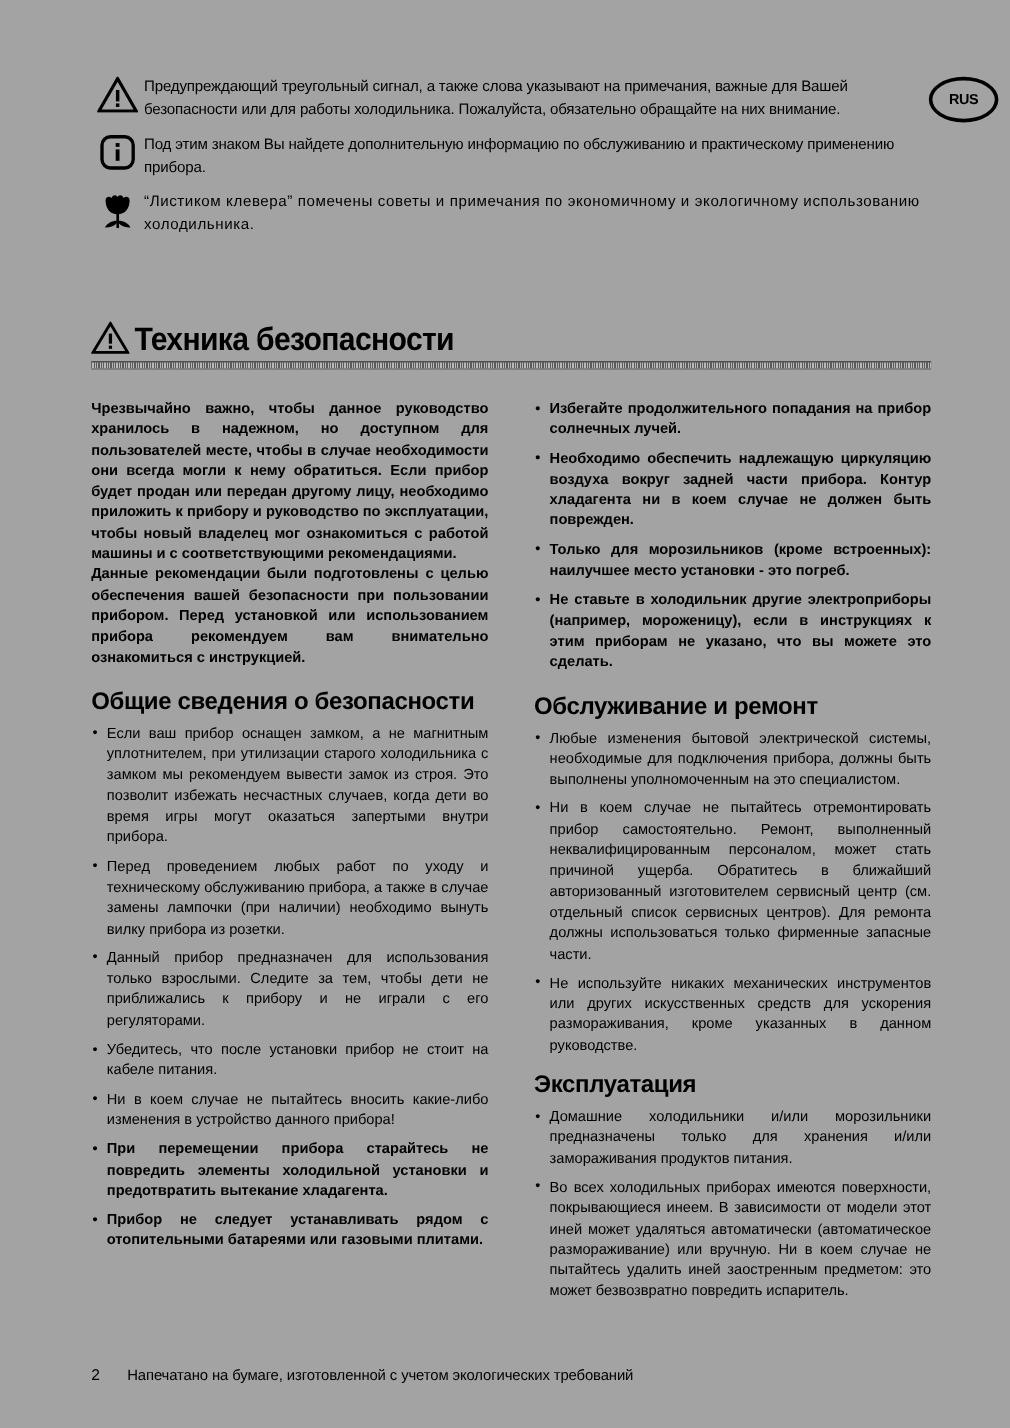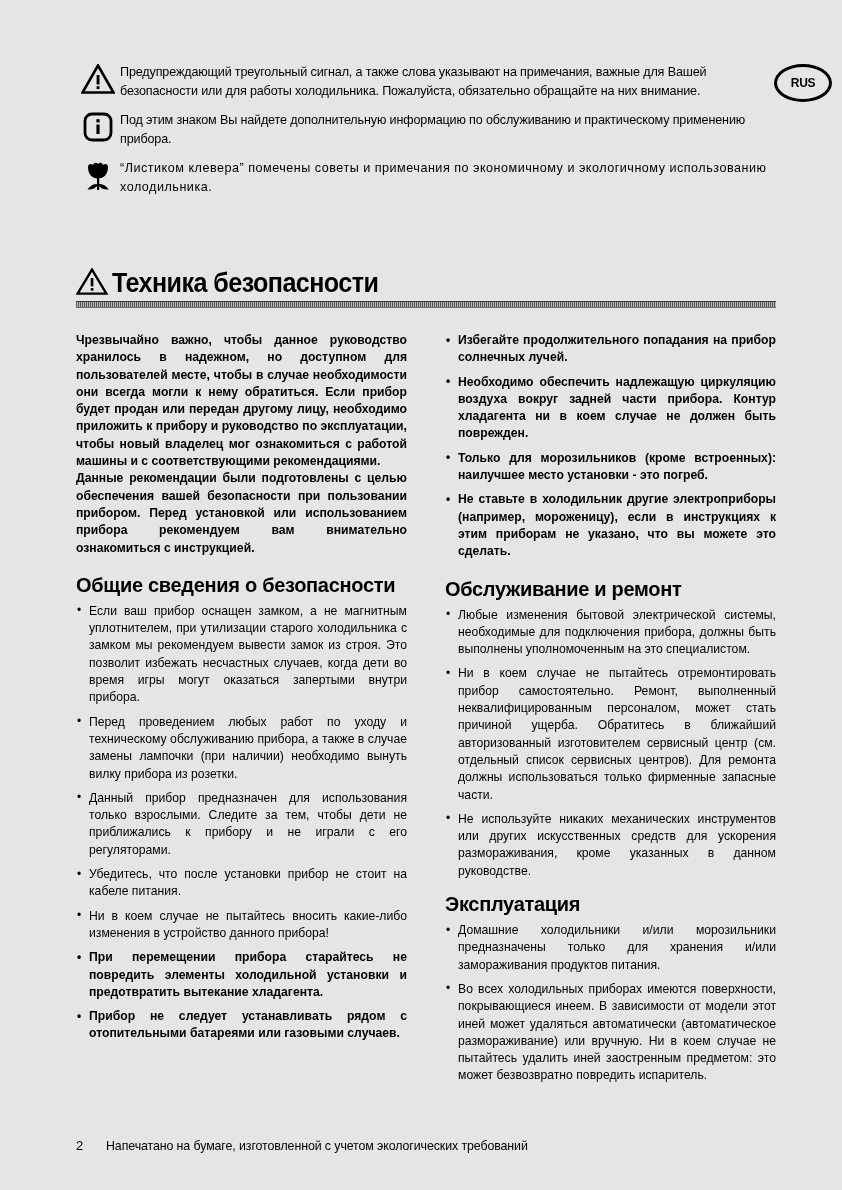--- a/index.html
+++ b/index.html
@@ -8,21 +8,21 @@
     background: #ffffff;
   }
   body {
     font-family: "Liberation Sans", sans-serif;
     color: #000000;
   }
   .page {
     position: relative;
     width: 842px;
     height: 1190px;
-    background: #e5e5e5;
+    background: #a3a3a3;
     overflow: hidden;
     box-sizing: border-box;
   }
 
   
   .legend {
     position: absolute;
     left: 76px;
     top: 62px;
     width: 700px;
@@ -256,21 +256,21 @@
 
       <h2 class="section">Общие сведения о безопасности</h2>
 
       <ul class="bullets">
         <li>Если ваш прибор оснащен замком, а не магнитным уплотнителем, при утилизации старого холодильника с замком мы рекомендуем вывести замок из строя. Это позволит избежать несчастных случаев, когда дети во время игры могут оказаться запертыми внутри прибора.</li>
         <li>Перед проведением любых работ по уходу и техническому обслуживанию прибора, а также в случае замены лампочки (при наличии) необходимо вынуть вилку прибора из розетки.</li>
         <li>Данный прибор предназначен для использования только взрослыми. Следите за тем, чтобы дети не приближались к прибору и не играли с его регуляторами.</li>
         <li>Убедитесь, что после установки прибор не стоит на кабеле питания.</li>
         <li>Ни в коем случае не пытайтесь вносить какие-либо изменения в устройство данного прибора!</li>
         <li class="bold">При перемещении прибора старайтесь не повредить элементы холодильной установки и предотвратить вытекание хладагента.</li>
-        <li class="bold">Прибор не следует устанавливать рядом с отопительными батареями или газовыми случаев.</li>
+        <li class="bold">Прибор не следует устанавливать рядом с отопительными батареями или газовыми плитами.</li>
       </ul>
     </div>
 
     <div class="col">
       <ul class="bullets">
         <li class="bold">Избегайте продолжительного попадания на прибор солнечных лучей.</li>
         <li class="bold">Необходимо обеспечить надлежащую циркуляцию воздуха вокруг задней части прибора. Контур хладагента ни в коем случае не должен быть поврежден.</li>
         <li class="bold">Только для морозильников (кроме встроенных): наилучшее место установки - это погреб.</li>
         <li class="bold">Не ставьте в холодильник другие электроприборы (например, мороженицу), если в инструкциях к этим приборам не указано, что вы можете это сделать.</li>
       </ul>

